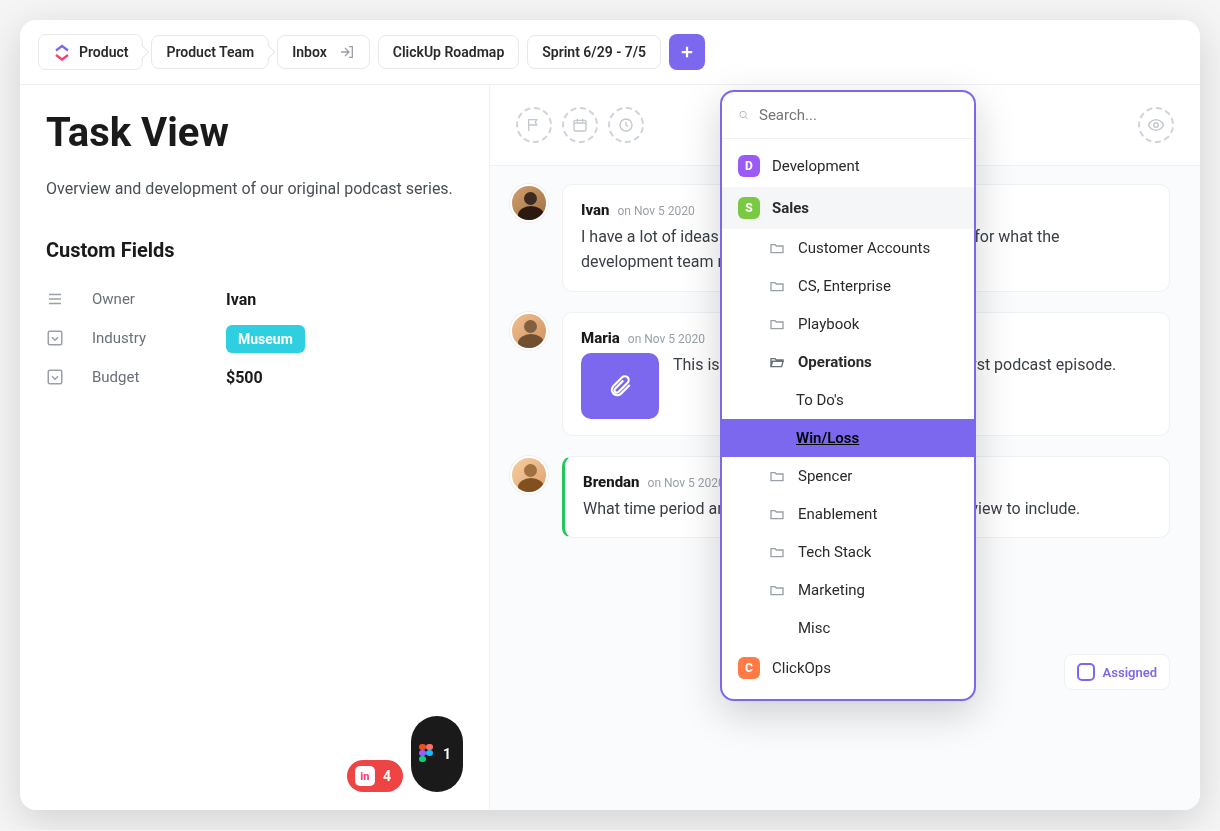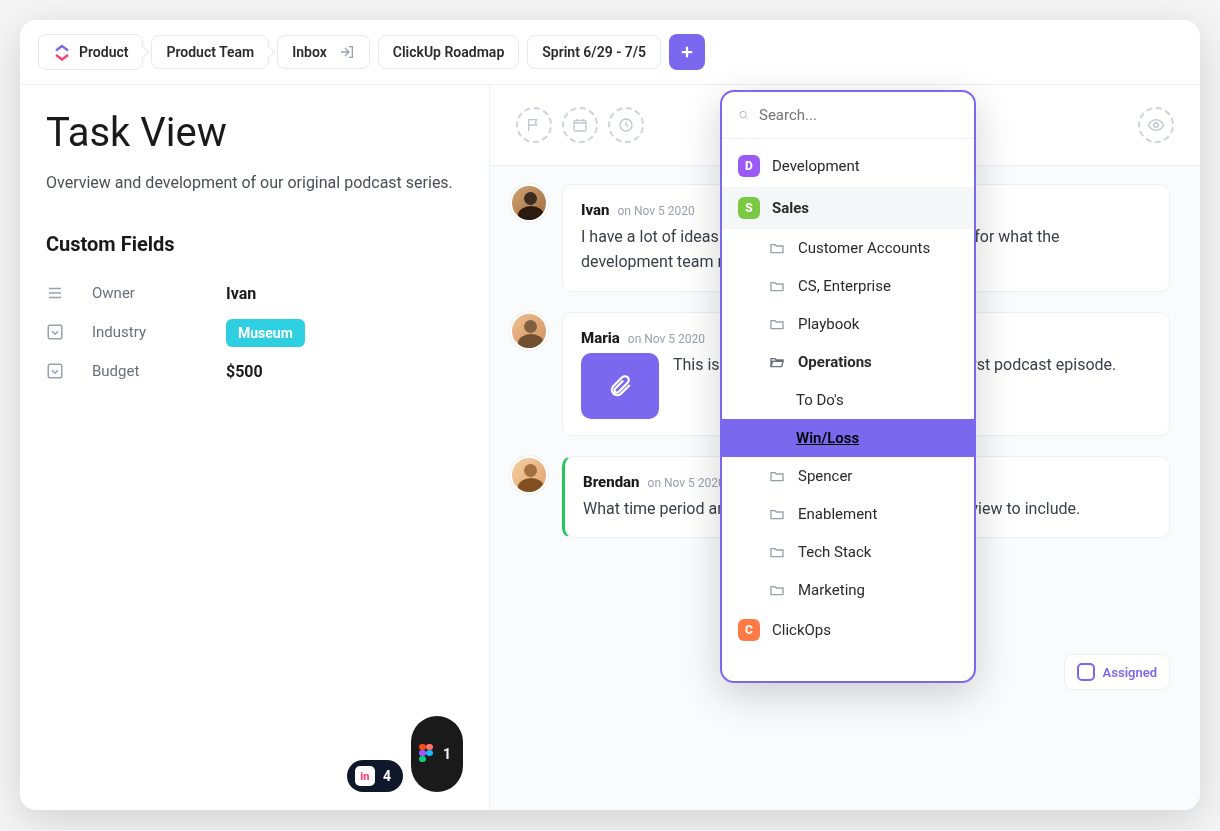--- a/index.html
+++ b/index.html
@@ -27,21 +27,21 @@
 .avatar { width:36px; height:36px; border-radius:50%; background:linear-gradient(135deg,#e0c090,#c09060); border:2px solid #fff; box-shadow:0 0 0 1px #e6e8ec; position:relative; display:flex; align-items:center; justify-content:center; overflow:hidden; }
 .avatar .head { width:14px; height:14px; border-radius:50%; background:#8a6040; margin-top:-6px; }
 .avatar .body { position:absolute; bottom:-4px; width:24px; height:16px; border-radius:50% 50% 0 0; background:#6a4030; }
 .add-avatar { width:36px; height:36px; border-radius:50%; border:2px dashed #d0d4dc; display:flex; align-items:center; justify-content:center; color:#c2c7d0; position:relative; }
 .add-badge { position:absolute; right:-2px; bottom:-2px; width:18px; height:18px; border-radius:50%; background:#7B68EE; color:#fff; display:flex; align-items:center; justify-content:center; font-size:14px; }
 .more-dots { margin-left:auto; display:flex; gap:5px; cursor:pointer; padding:8px; }
 .more-dots span { width:6px; height:6px; border-radius:50%; background:#2a2a2a; }
 
 
 .left-body { padding: 24px 26px 0; }
-.title { font-size:40px; font-weight:400; color:#1a1a1a; margin-bottom:14px; }
+.title { font-size:40px; font-weight:700; color:#1a1a1a; margin-bottom:20px; }
 .subtitle { font-size:16px; color:#4a4f57; line-height:1.6; margin-bottom:36px; }
 .cf-head { font-size:20px; font-weight:700; color:#1a1a1a; margin-bottom:18px; }
 .cf-row { display:flex; align-items:center; gap:20px; padding:10px 0; }
 .cf-key { display:flex; align-items:center; gap:28px; width:160px; color:#6a707a; font-size:15px; }
 .cf-key svg { stroke:#9aa0aa; }
 .cf-val { font-size:16px; font-weight:700; color:#1a1a1a; }
 .tag-pill { background:#2ECFE0; color:#fff; font-weight:700; padding:6px 12px; border-radius:6px; font-size:14px; }
 
 
 .right-head { display:flex; align-items:center; gap:10px; padding:22px 26px; border-bottom:1px solid #eef0f3; }
@@ -65,21 +65,21 @@
 .assigned-pill { position:absolute; right:30px; bottom:120px; display:flex; align-items:center; gap:8px; background:#fff; border:1px solid #eef0f3; border-radius:8px; padding:8px 12px; font-size:13px; color:#7B68EE; font-weight:600; }
 .assigned-pill .cb { width:18px; height:18px; border:2px solid #7B68EE; border-radius:5px; }
 
 
 .cinput { border-top:1px solid #eef0f3; padding:20px 30px; display:flex; }
 .cinput input { flex:1; border:none; outline:none; font-size:16px; color:#9aa0aa; background:transparent; }
 
 
 .left-footer { margin-top:auto; padding:18px 26px; display:flex; justify-content:flex-end; gap:8px; }
 .badge { display:flex; align-items:center; gap:8px; color:#fff; font-weight:700; padding:6px 12px 6px 8px; border-radius:999px; font-size:14px; }
-.badge.pink { background:#0f172a;margin-top:44px; }
+.badge.pink { background:#ef4444;margin-top:44px; }
 .badge.dark { background:#1a1a1a; }
 .badge .bicon { width:20px; height:20px; border-radius:5px; display:flex; align-items:center; justify-content:center; font-size:11px; font-weight:800; }
 .badge.pink .bicon { background:#fff; color:#FF3D73; }
 .figma-icon { width:16px; height:20px; display:flex; flex-direction:column; }
 .figma-icon .r { height:6px; display:flex; }
 .figma-icon .p { width:7px; border-radius:3px; }
 
 
 .popover { position:absolute; top:70px; left:700px; width:256px; background:#fff; border:2px solid #7B68EE; border-radius:14px; box-shadow:0 12px 40px rgba(0,0,0,0.18); z-index:50; overflow:hidden; }
 .pop-search { display:flex; align-items:center; gap:10px; padding:14px 16px; border-bottom:1px solid #eef0f3; }
@@ -371,20 +371,24 @@
         <span class="lbl">Tech Stack</span>
       </div>
       <div class="pitem sub">
         <span class="folder-ico">
             <svg width="16" height="16" viewBox="0 0 24 24" fill="none" stroke="#9aa0aa" stroke-width="2">
               <path d="M3 7h6l2 2h10v10H3z"></path>
             </svg>
           </span>
         <span class="lbl">Marketing</span>
       </div>
+      <div class="pitem sub">
+        <span class="folder-ico"></span>
+        <span class="lbl">Misc</span>
+      </div>
 
       <div class="pitem">
         <span class="sq" style="background:#FF7A45">C</span>
         <span class="lbl">ClickOps</span>
       </div>
       <div class="pitem">
         
         
       </div>
     </div>

